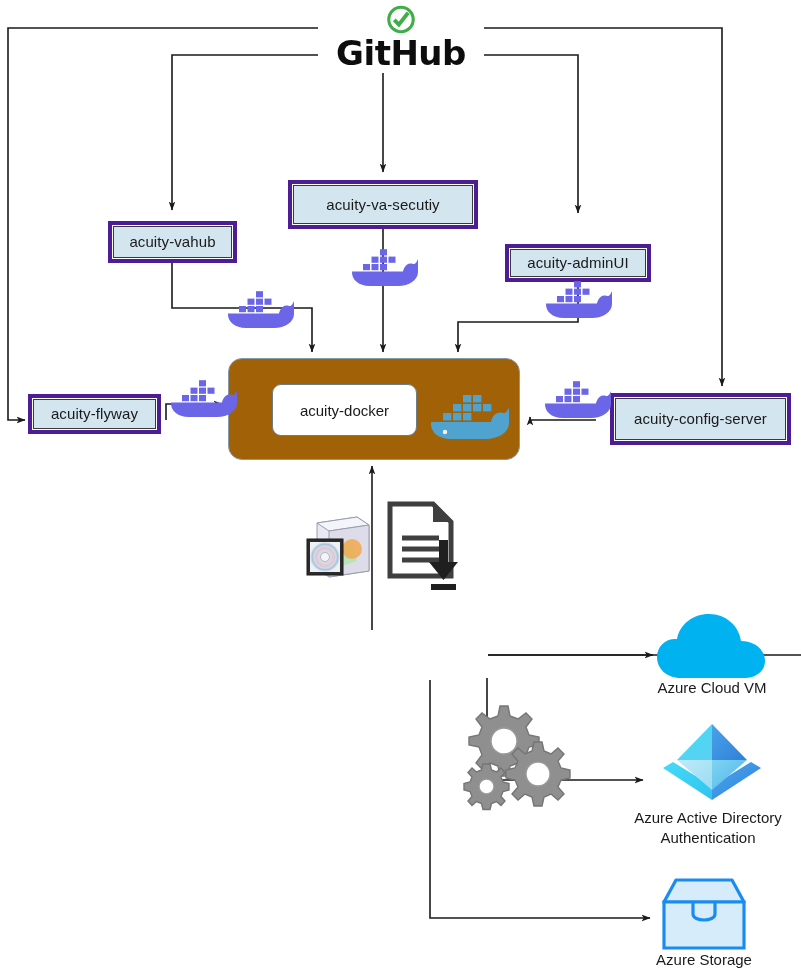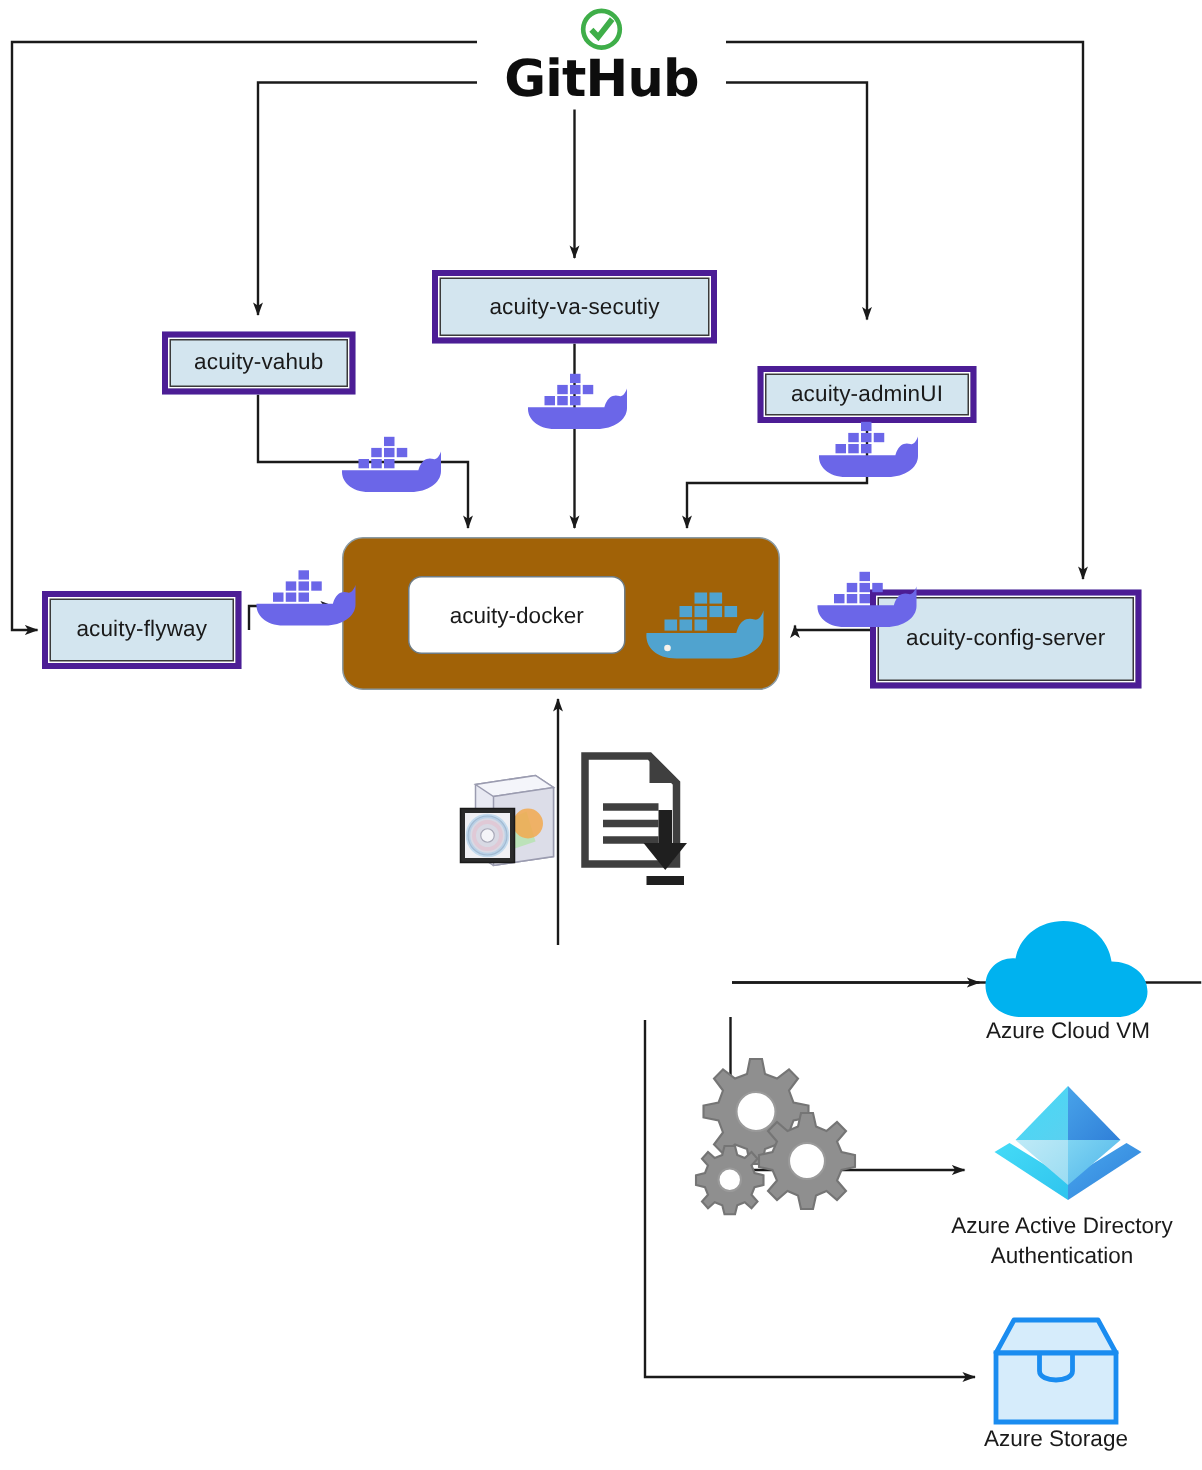--- a/index.html
+++ b/index.html
@@ -188,25 +188,25 @@
   </div>
 
   <div class="node double" style="left:288px; top:180px; width:190px; height:49px;">
     <span>acuity-va-secutiy</span>
   </div>
 
   <div class="node double" style="left:505px; top:223px; width:146px; height:38px;margin-top:21px;">
     <span>acuity-adminUI</span>
   </div>
 
-  <div class="node double" style="left:28px; top:394px; width:133px; height:52px;">
+  <div class="node double" style="left:28px; top:394px; width:133px; height:40px;">
     <span>acuity-flyway</span>
   </div>
 
-  <div class="node double" style="left:580px; top:393px; width:181px; height:66px;align-items:center;">
+  <div class="node double" style="left:610px; top:393px; width:181px; height:52px;align-items:center;">
     <span>acuity-config-server</span>
   </div>
 
   <div id="acuity-docker-group">
     <div id="acuity-docker-inner">
       <span>acuity-docker</span>
     </div>
     <svg id="docker-whale-center" viewBox="0 0 86 60">
       <g fill="#4aa9e0" opacity="0.92">
         <rect x="18" y="30" width="8.4" height="7.4"></rect>

